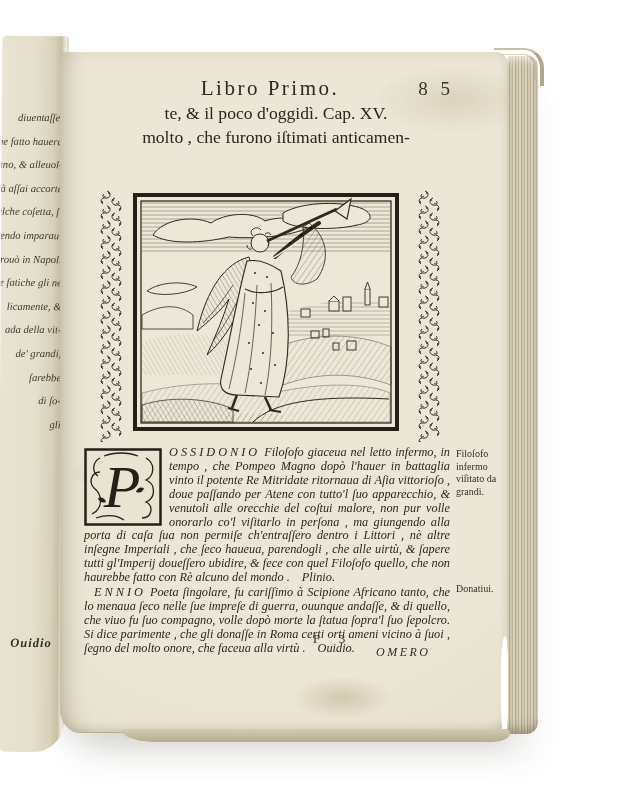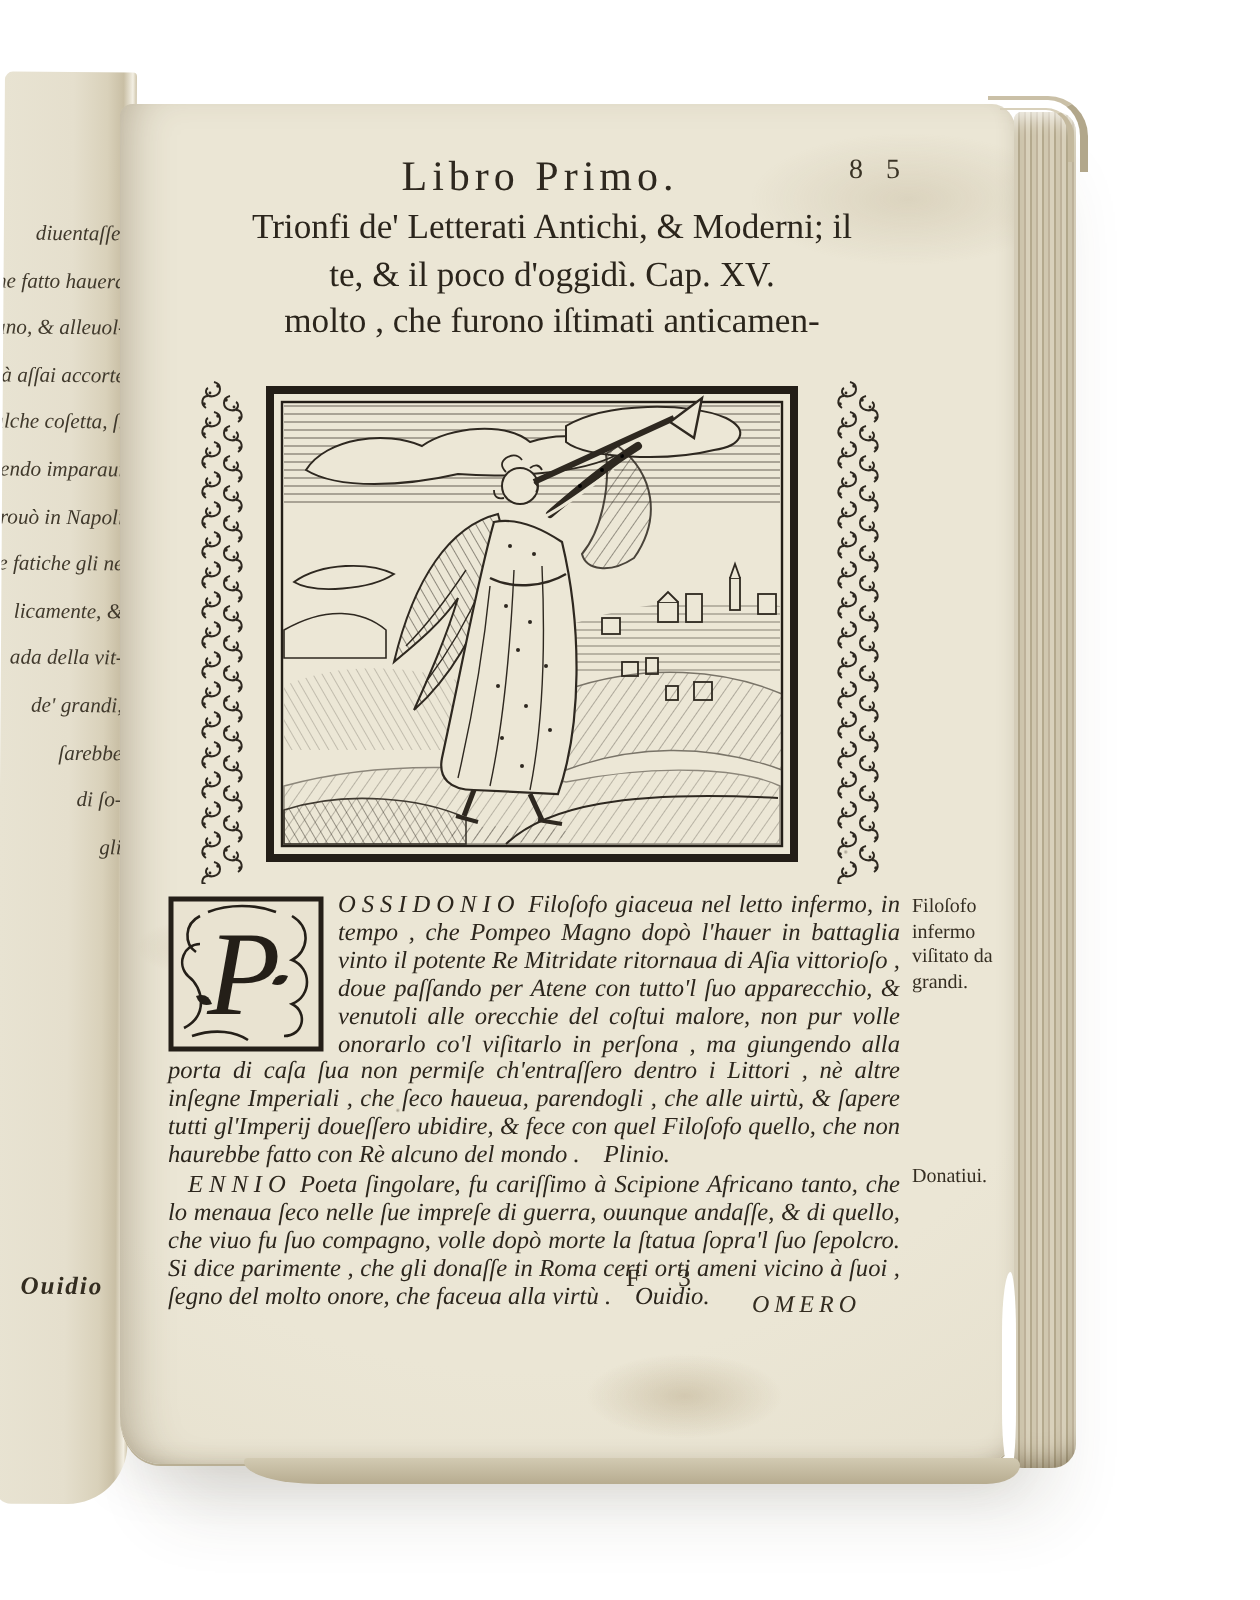--- a/index.html
+++ b/index.html
@@ -46,21 +46,21 @@
   .top-curl2{position:absolute;left:500px;top:54px;width:34px;height:26px;
              border-top:1.5px solid #d8d0ba;border-right:3px solid #c4b99e;
              border-top-right-radius:14px;}
   .bottom-edge{position:absolute;left:122px;top:729px;width:388px;height:13px;
                background:linear-gradient(180deg,#d2cab2,#b7ac90);
                border-radius:2px 4px 18px 40px/2px 4px 10px 12px;}
 
   
   .running-head{position:absolute;top:24px;left:0;width:100%;text-align:center;
                 font-size:21px;letter-spacing:2.5px;color:#2e281f;transform:translateX(-14px);}
-  .page-number{position:absolute;top:26px;right:54px;font-size:14px;letter-spacing:4px;color:#3a3325;}
+  .page-number{position:absolute;top:26px;right:54px;font-size:19px;letter-spacing:4px;color:#3a3325;}
 
   .chapter-title{position:absolute;top:50px;left:18px;right:34px;text-align:center;
                  font-size:17.6px;line-height:23.5px;color:#2b251c;}
 
   .orn-col{position:absolute;top:138px;width:26px;height:252px;}
   .orn-left{left:38px;}
   .orn-right{left:356px;}
 
   .woodcut{position:absolute;left:73px;top:141px;width:266px;height:238px;}
 
@@ -107,21 +107,20 @@
     <div class="leaf-catchword">Ouidio</div>
   </div>
 
   <div class="main-page">
     <div class="stains"></div>
 
     <div class="running-head">Libro Primo.</div>
     <div class="page-number">8 5</div>
 
     <div class="chapter-title">
-      <div>Trionfi de' Letterati Antichi, &amp; Moderni; il</div>
       <div>te, &amp; il poco d'oggidì.  Cap. XV.</div>
       <div>molto , che furono iſtimati anticamen-</div>
     </div>
 
     <div class="orn-col orn-left">
       <svg width="26" height="252" viewBox="0 0 26 252">
         <defs>
           <g id="flA" stroke="#2e2820" fill="none" stroke-width="1">
             <path d="M8 1 C12 2 12 7 8 8 C4 9 3 5 5 4"></path>
             <path d="M4 14 C1 12 2 8 5 8"></path>

